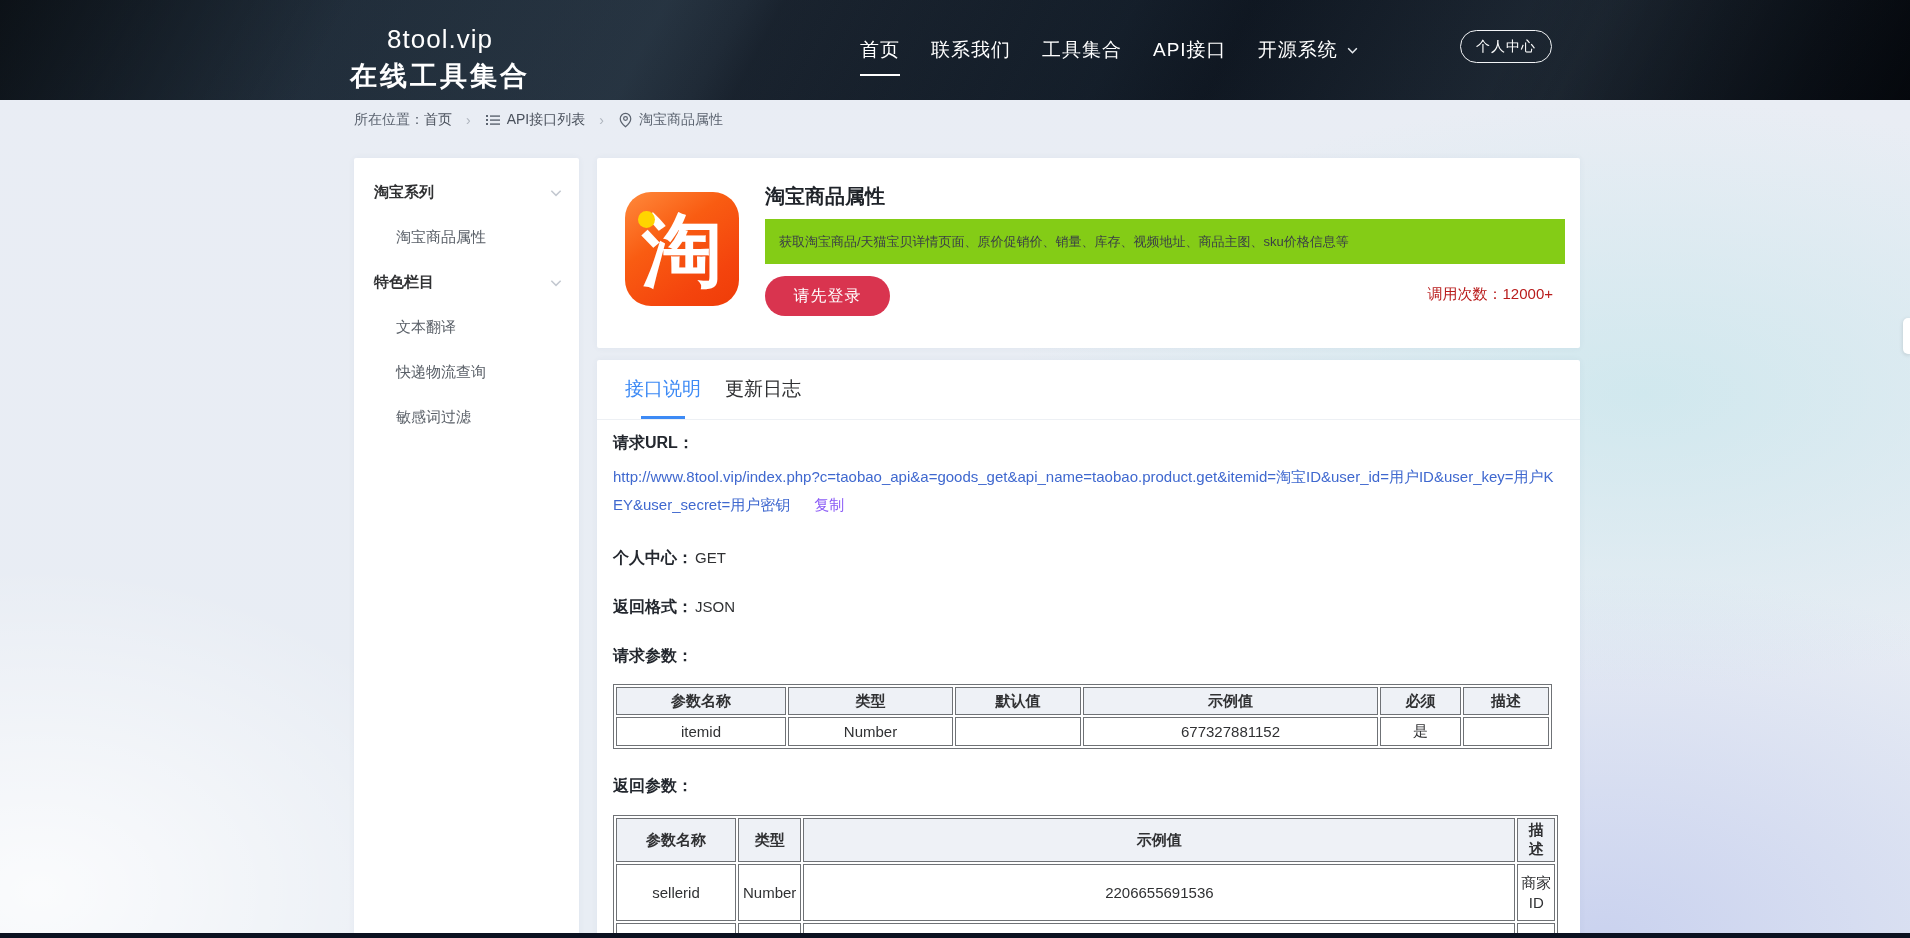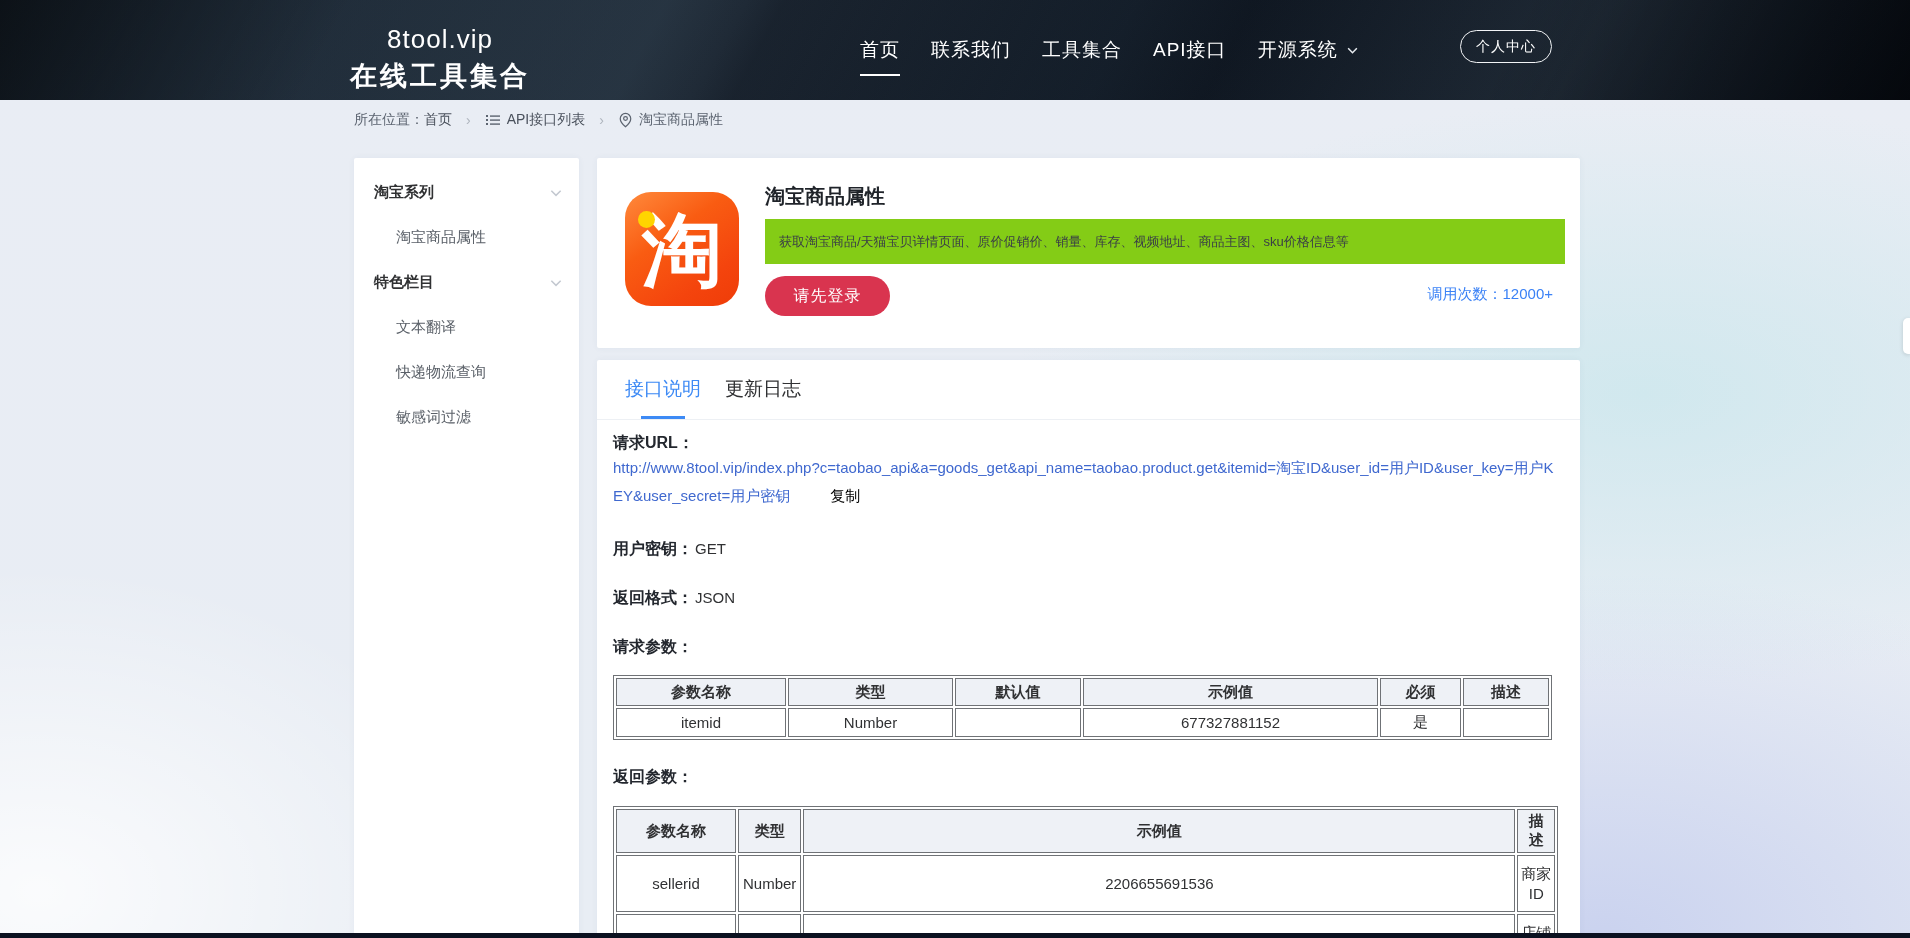--- a/index.html
+++ b/index.html
@@ -91,43 +91,43 @@
   .api-desc {
     position:absolute; left:168px; top:61px; width:800px; height:45px;
     background:#84cc16; display:flex; align-items:center; padding:0 14px;
     font-size:13px; color:#3a3f46;
   }
   .login-btn {
     position:absolute; left:168px; top:118px; width:125px; height:40px;
     border:none; border-radius:20px; background:#d9344f; color:#fff;
     font-size:16px; letter-spacing:1px; cursor:pointer; font-family:inherit;
   }
-  .calls { position:absolute; right:27px; top:127px; font-size:15px; color:#3b82f6; }
+  .calls { position:absolute; right:27px; top:127px; font-size:15px; color:#b91c1c; }
 
   
   .doc-card { left:597px; top:360px; width:983px; height:578px; }
   .tabs {
     height:60px; display:flex; align-items:flex-end; gap:24px; padding:0 0 0 28px;
     border-bottom:1px solid #edf0f4;
   }
   .tab {
     position:relative; height:60px; display:flex; align-items:center;
     font-size:19px; color:#303133; cursor:pointer;
   }
   .tab.active { color:#3d8af5; }
   .tab.active::after {
     content:""; position:absolute; left:50%; transform:translateX(-50%);
     bottom:0; width:44px; height:3px; background:#3d8af5;
   }
   .doc-body { padding:13px 18px 0 16px; }
   .lbl { font-size:16px; font-weight:700; color:#23272e; }
-  .lbl-url { }
+  .lbl-url { margin-bottom:9px; }
   .url-block { font-size:15px; line-height:28px; width:950px; word-break:break-all; margin-bottom:29px; }
   .url-link { color:#3f68cf; text-decoration:none; cursor:pointer; }
-  .copy-link { color:#000000; text-decoration:none; margin-left:40px; cursor:pointer; }
+  .copy-link { color:#8b5cf6; text-decoration:none; margin-left:24px; cursor:pointer; }
   .kv { margin-bottom:28px; font-size:15px; }
   .kv .v { font-weight:400; color:#303133; margin-left:2px; font-size:15px; }
   .lbl-params { margin-bottom:17px; }
   .lbl-return { margin-bottom:18px; }
 
   table.ptable {
     border-collapse:separate; border-spacing:2px;
     border:1px solid #6f7276; background:#fff; margin-bottom:27px;
   }
   table.ptable th, table.ptable td {
@@ -236,21 +236,21 @@
   <section class="card doc-card">
     <div class="tabs">
       <div class="tab active">接口说明</div>
       <div class="tab">更新日志</div>
     </div>
     <div class="doc-body">
 
       <p class="lbl lbl-url">请求URL：</p>
       <p class="url-block"><a class="url-link">http://www.8tool.vip/index.php?c=taobao_api&amp;a=goods_get&amp;api_name=taobao.product.get&amp;itemid=淘宝ID&amp;user_id=用户ID&amp;user_key=用户KEY&amp;user_secret=用户密钥</a><a class="copy-link">复制</a></p>
 
-      <p class="kv"><span class="lbl">用户密钥：</span><span class="v">GET</span></p>
+      <p class="kv"><span class="lbl">个人中心：</span><span class="v">GET</span></p>
 
       <p class="kv"><span class="lbl">返回格式：</span><span class="v">JSON</span></p>
 
       <p class="lbl lbl-params">请求参数：</p>
 
       <table class="ptable req-table">
         <thead>
           <tr>
             <th style="width:170px">参数名称</th>
             <th style="width:165px">类型</th>

